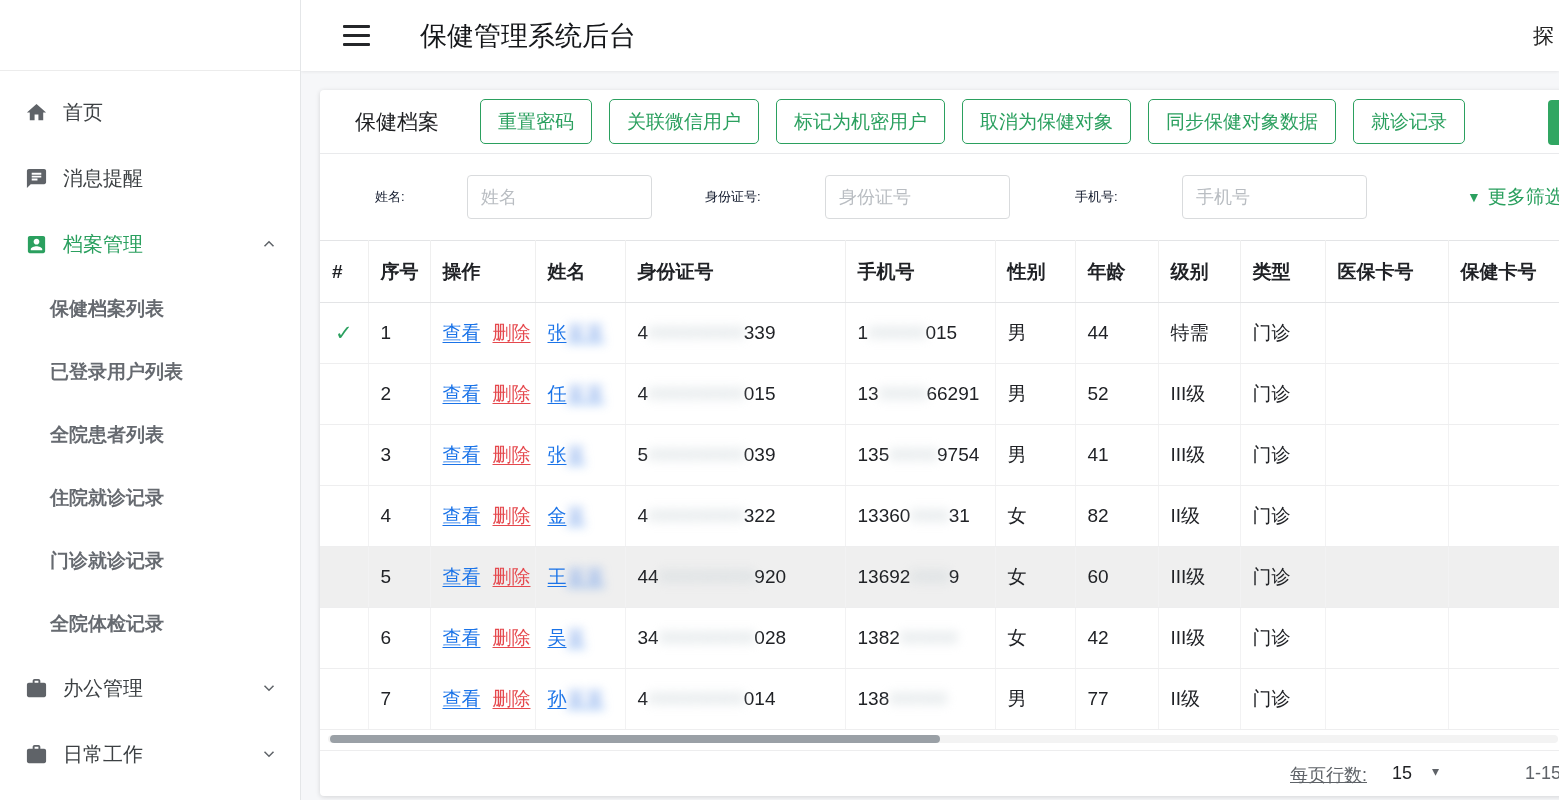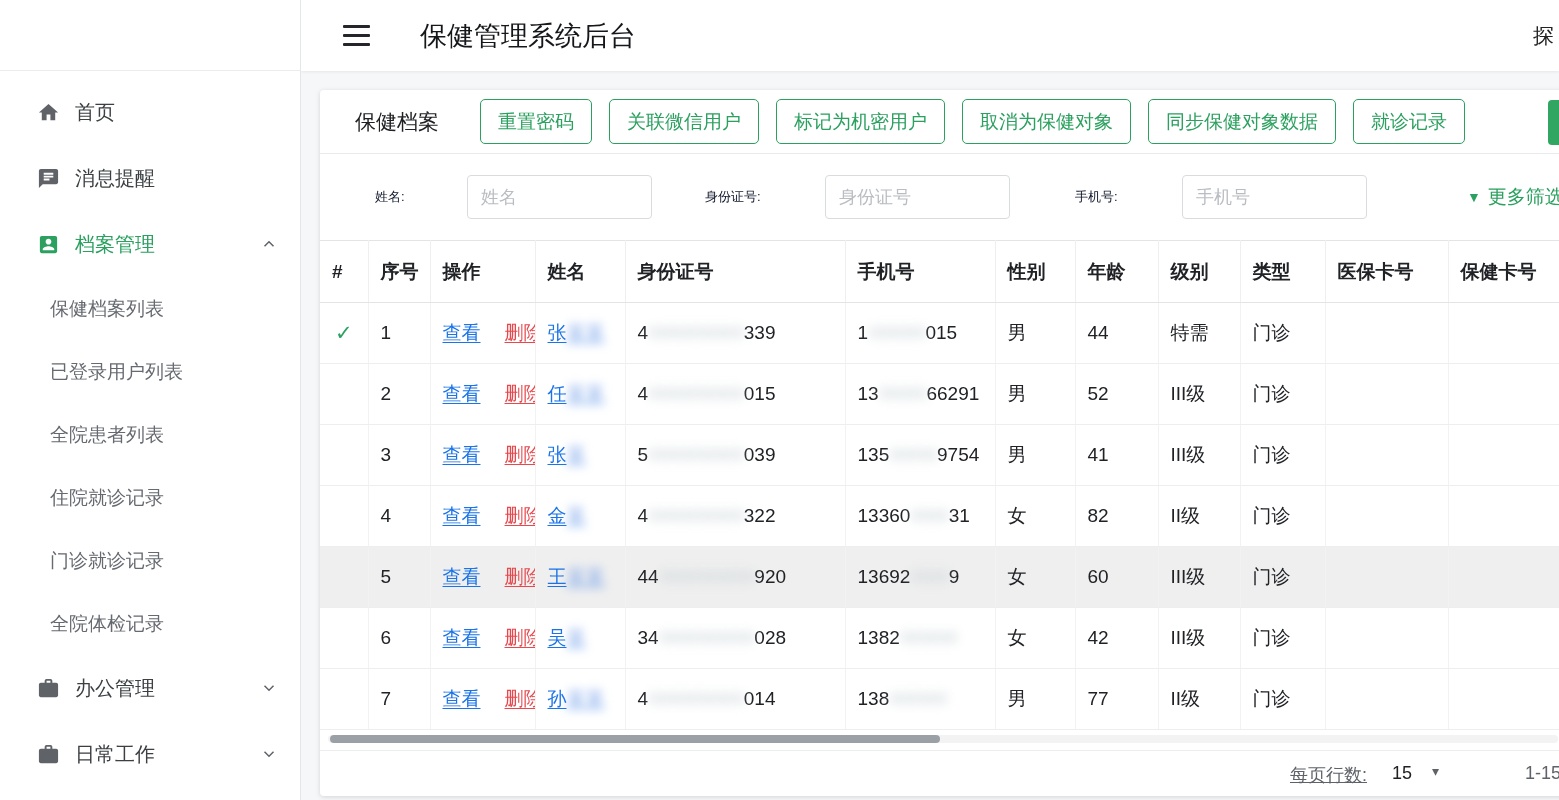--- a/index.html
+++ b/index.html
@@ -6,26 +6,26 @@
   html,body { width:1559px; height:800px; overflow:hidden; background:#fff;
     font-family:"Liberation Sans","DejaVu Sans",sans-serif; }
   .stage { position:relative; width:1559px; height:800px; overflow:hidden; }
 
   
   .sidebar { position:absolute; left:0; top:0; width:301px; height:800px;
     background:#fff; border-right:1px solid #e4e6e8; z-index:5; }
   .sidebar-top { height:71px; border-bottom:1px solid #ececec; }
   .nav { padding-top:8px; }
   .s-item { position:relative; height:66px; display:flex; align-items:center;
-    padding-left:36px; gap:15px; font-size:20px; color:#3c4043; cursor:pointer; }
+    padding-left:24px; gap:15px; font-size:20px; color:#3c4043; cursor:pointer; }
   .s-item .ic { width:24px; height:24px; flex:0 0 24px; display:flex; align-items:center; justify-content:center; }
   .s-item.active { color:#2ba05f; }
   .s-item .chev { position:absolute; right:22px; top:50%; transform:translateY(-50%); }
   .s-sub { height:63px; display:flex; align-items:center; padding-left:50px;
-    font-size:19px; color:#666a70; cursor:pointer; }
+    font-size:19px; color:#666a70; cursor:pointer;font-weight:bold; }
 
   
   .header { position:absolute; left:301px; top:0; width:1258px; height:71px; background:#fff;
     box-shadow:0 1px 3px rgba(0,0,0,0.07); z-index:4; overflow:hidden; }
   .burger { position:absolute; left:42px; top:25px; width:27px; height:21px; cursor:pointer;
     display:flex; flex-direction:column; justify-content:space-between; }
   .burger span { display:block; height:3px; background:#242629; border-radius:1px; }
   .h-title { position:absolute; left:119px; top:18px; font-size:27px; font-weight:500; color:#15171a; }
   .h-right { position:absolute; left:1232px; top:22px; font-size:21px; color:#222; white-space:nowrap; }
 
@@ -62,21 +62,21 @@
   table.grid { border-collapse:collapse; table-layout:fixed; width:1250px; font-size:19px; color:#202226; }
   table.grid th { height:62px; text-align:left; font-weight:700; padding:0 12px;
     border-top:1px solid #e3e4e6; border-bottom:1px solid #e3e4e6; border-right:1px solid #efefef;
     background:#fff; white-space:nowrap; overflow:hidden; }
   table.grid td { height:61px; padding:0 12px; border-bottom:1px solid #eeeeef;
     border-right:1px solid #f2f2f3; white-space:nowrap; overflow:hidden; }
   table.grid tr.hl td { background:#efefef; }
   td.c-check, th.c-check { text-align:center; padding:0 6px; }
   .check { color:#2ba05f; font-size:21px; font-weight:700; }
   a.lnk { color:#1a73e8; text-decoration:underline; text-underline-offset:3px; cursor:pointer; }
-  a.del { color:#e5484d; text-decoration:underline; text-underline-offset:3px; cursor:pointer; margin-left:24px; }
+  a.del { color:#e5484d; text-decoration:underline; text-underline-offset:3px; cursor:pointer; margin-left:12px; }
   a.namelnk { color:#1a73e8; text-decoration:underline; text-underline-offset:3px; cursor:pointer; }
   .mask-name { filter:blur(5px); color:#6f9bе8; }
   .mask-name, .namelnk .mask-name { filter:blur(5px); color:#7aa3ea; }
   .mask-soft { filter:blur(5px); color:#ccd5d9; letter-spacing:-1px; }
 
   
   .hscroll-track { position:absolute; left:8px; top:645px; width:1230px; height:8px;
     border-radius:4px; background:#f3f3f3; }
   .hscroll-thumb { position:absolute; left:2px; top:0; width:610px; height:8px;
     border-radius:4px; background:#9aa0a6; cursor:pointer; }

